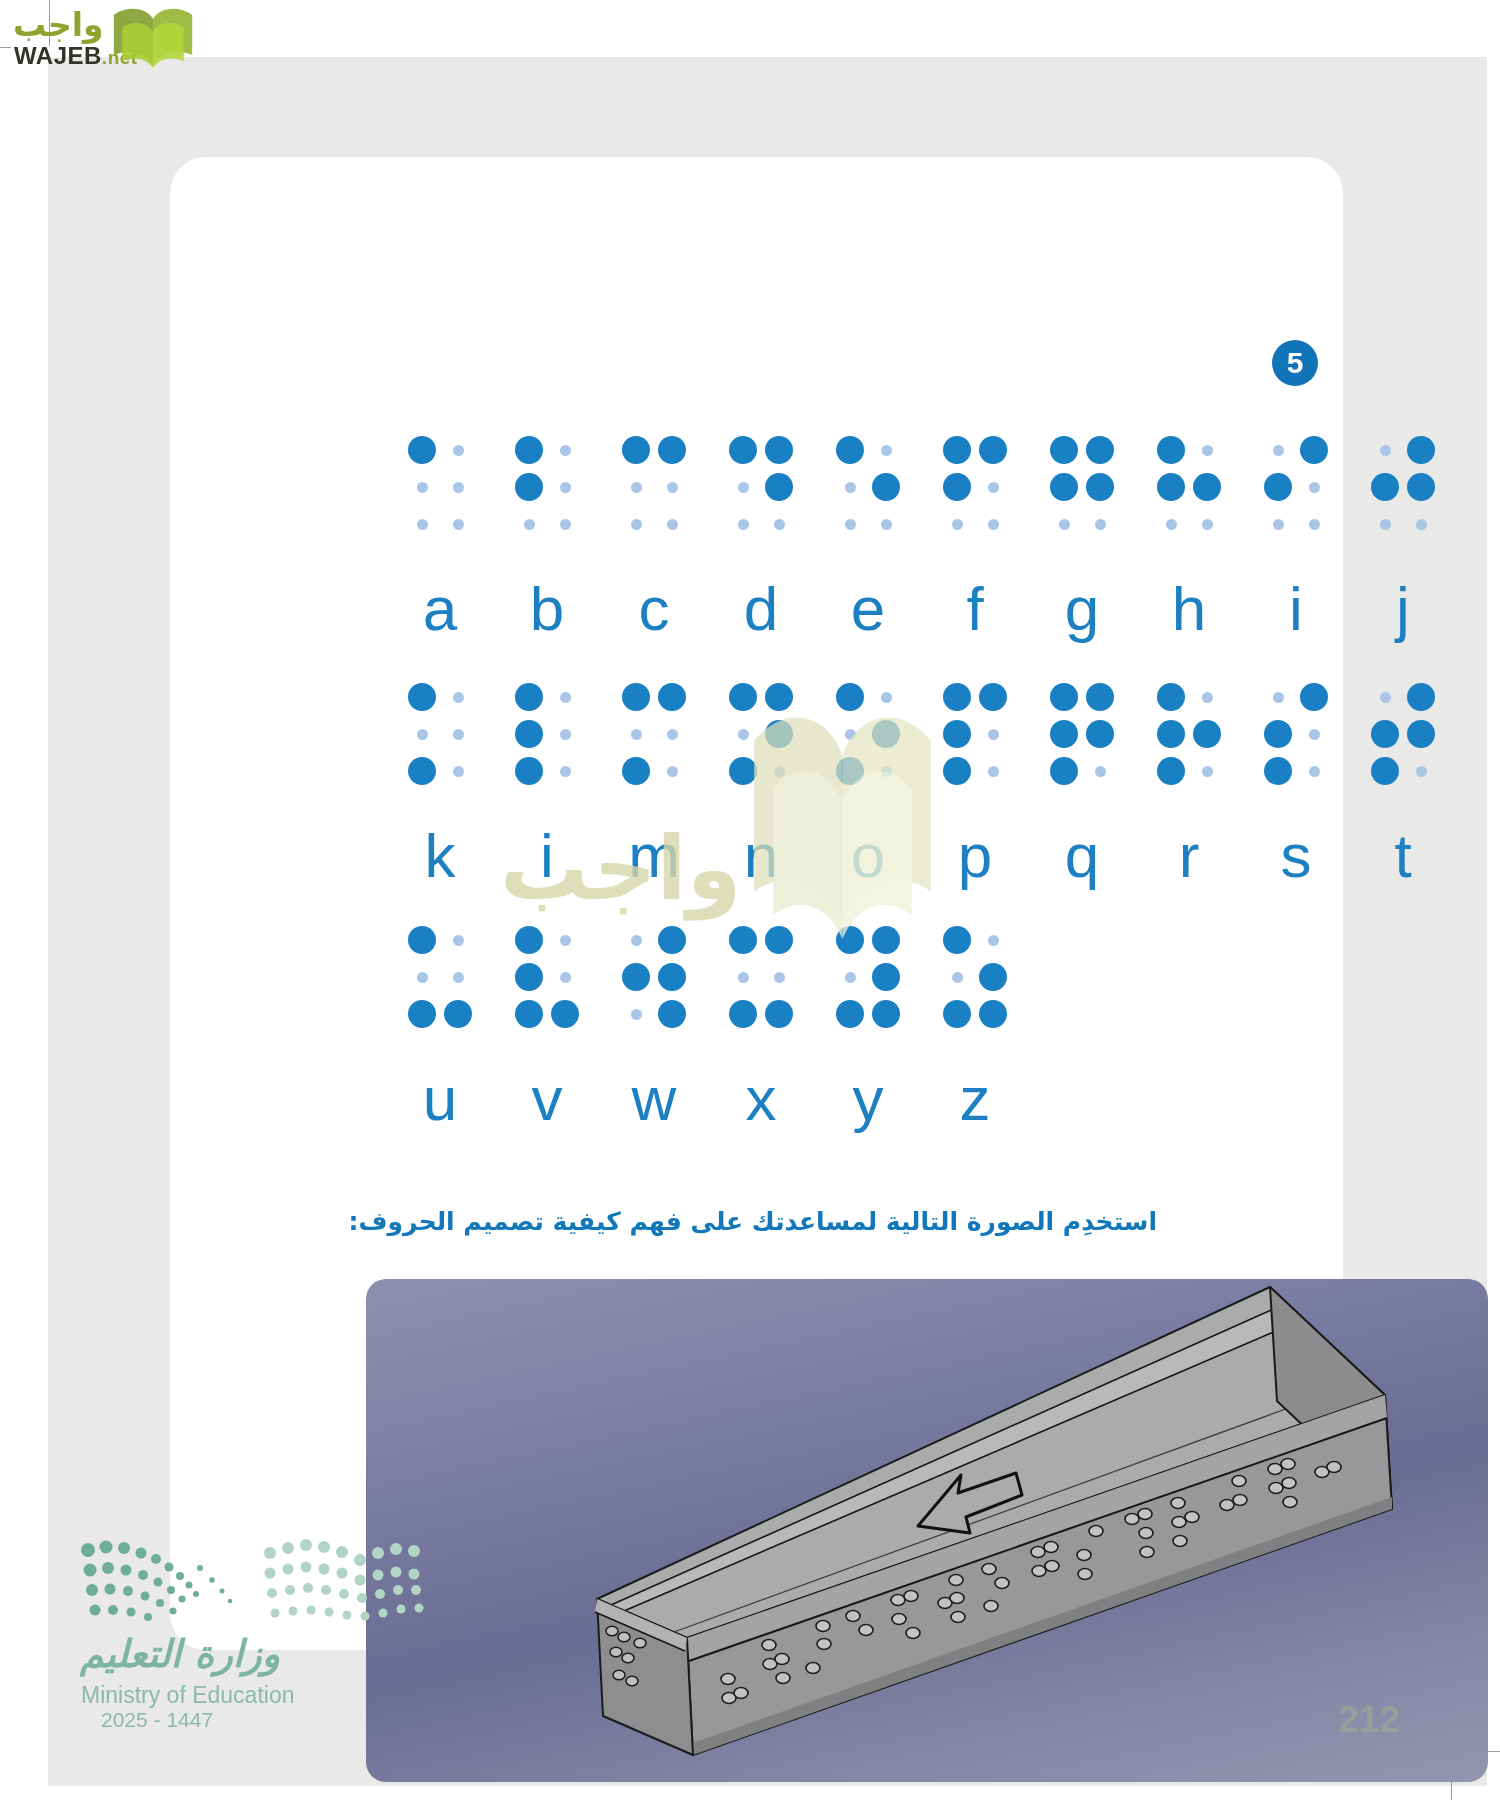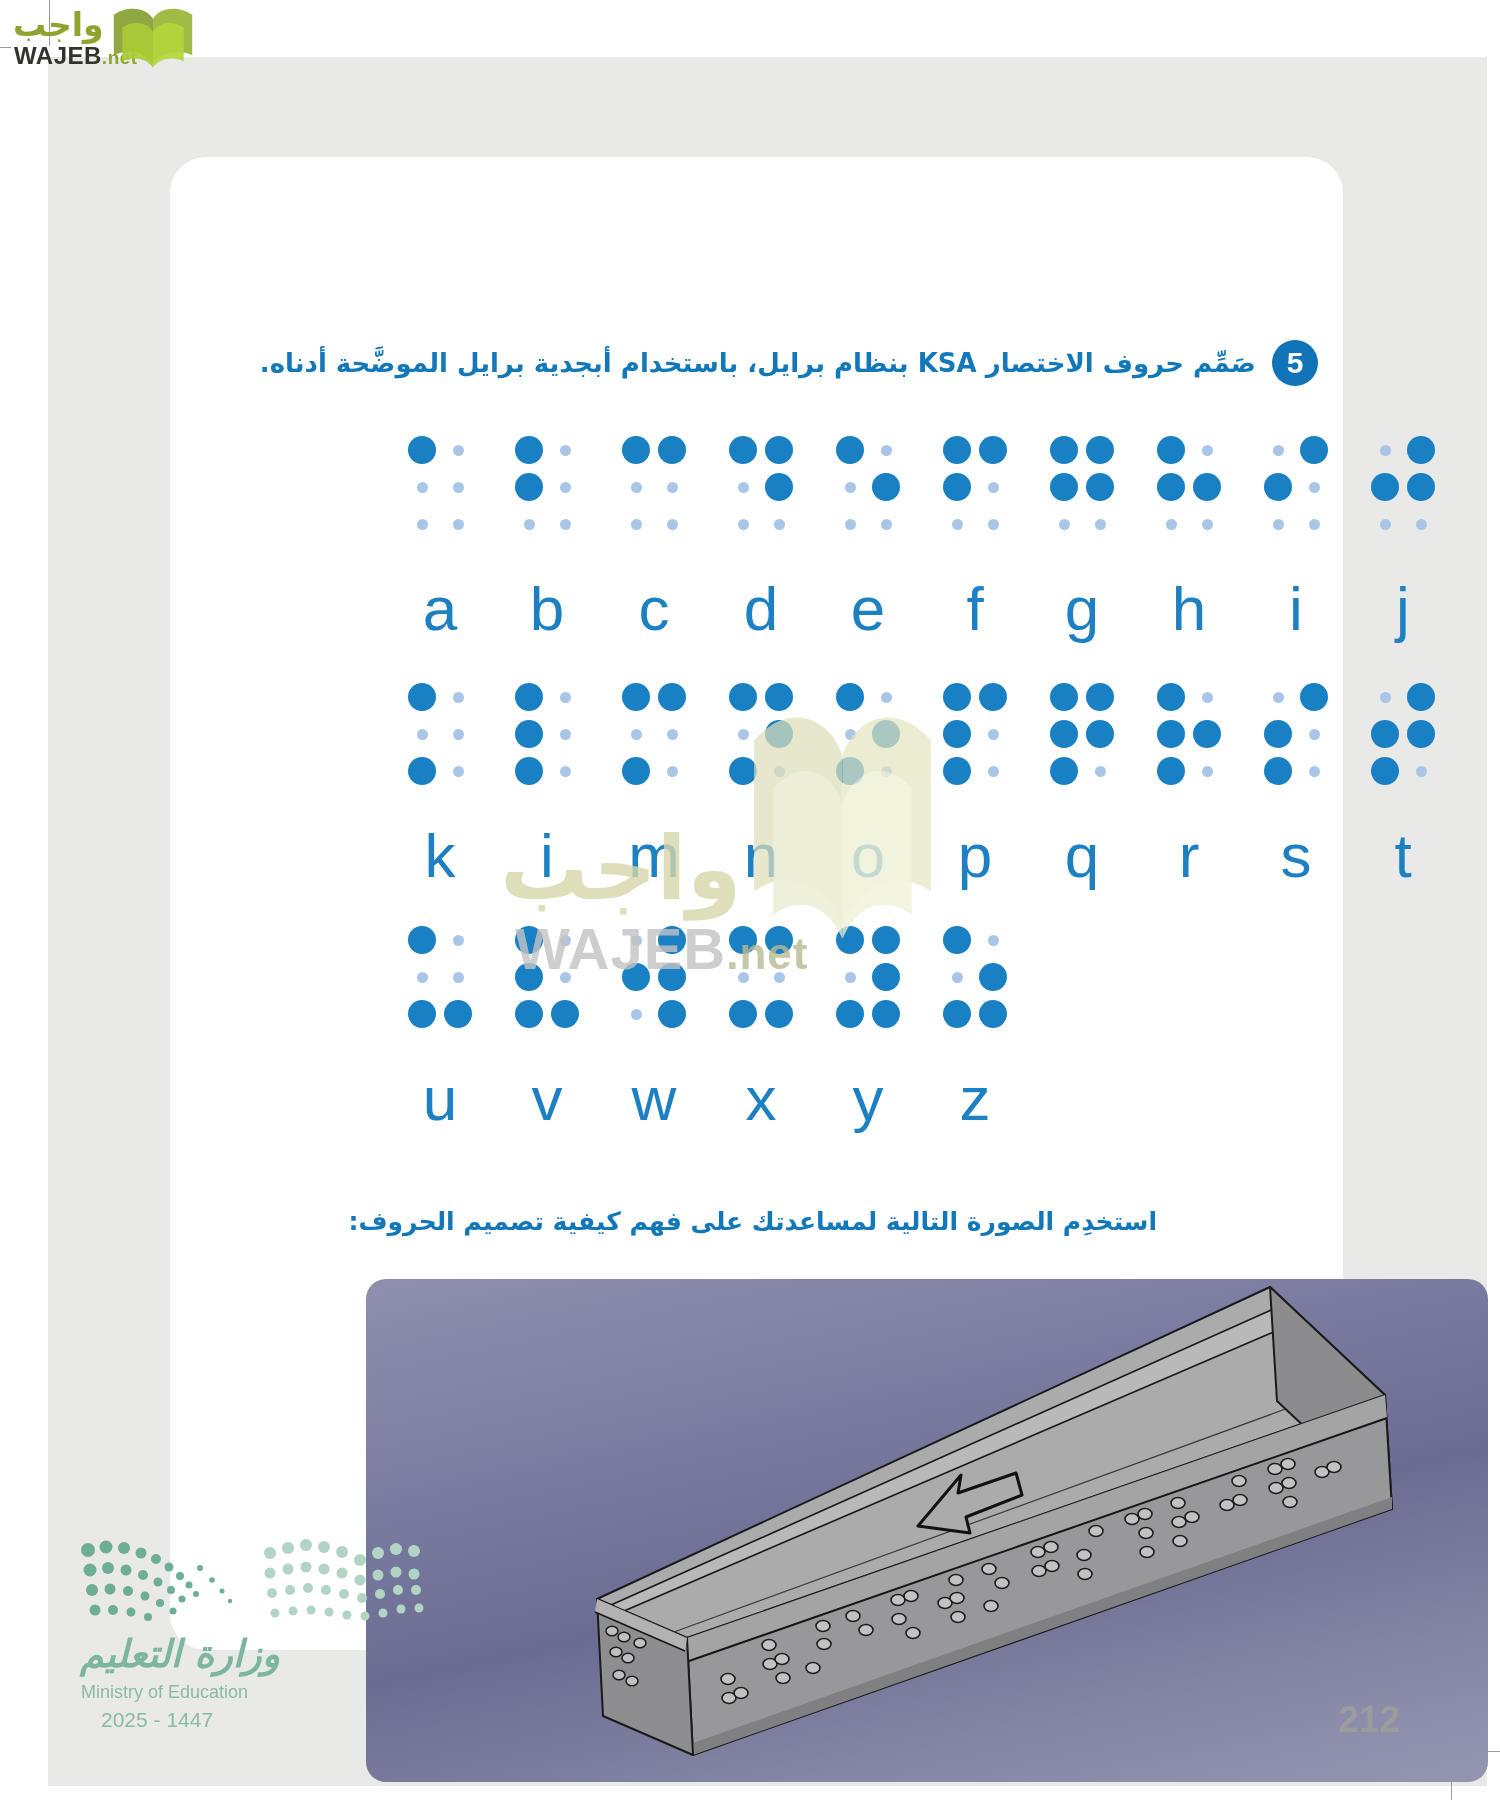--- a/index.html
+++ b/index.html
@@ -55,21 +55,21 @@
           font-family:"DejaVu Sans",sans-serif;font-weight:700;font-size:25px;color:#1278b9;}
 
   
   #braille-image{left:196px;top:1122px;width:1122px;height:503px;border-radius:20px;overflow:hidden;
      background:linear-gradient(168deg,#8f90ae 0%,#7b7ca1 30%,#6b6c93 55%,#8486a4 80%,#9496b1 100%);}
 
   
   #ministry{left:70px;top:1528px;width:420px;height:210px;z-index:8;}
   #moe-ar{position:absolute;left:10px;top:104px;font-family:"DejaVu Sans",sans-serif;
           font-weight:700;font-size:38px;color:#7cb5a0;font-style:italic;}
-  #moe-en{position:absolute;left:11px;top:154px;font-size:18px;color:#8abaa7;}
+  #moe-en{position:absolute;left:11px;top:154px;font-size:23px;color:#8abaa7;}
   #moe-years{position:absolute;left:11px;top:180px;font-size:21px;color:#8abaa7;margin-left:20px;}
 
   #page-number{left:1310px;top:1652px;width:90px;text-align:right;
                font-size:37px;font-weight:700;color:#9c9c9c;margin-top:47px;}
 </style>
 </head>
 <body>
 
 <div class="abs" id="gray-panel"></div>
 
@@ -86,21 +86,20 @@
     <path d="M82 14 C68 4 50 8 45 18 L45 60 C52 50 68 46 82 52 Z" fill="#93b32c" opacity="0.88"></path>
     <path d="M16 26 C28 18 41 22 45 30 L45 64 C39 55 26 53 16 58 Z" fill="#a9cc35" opacity="0.92"></path>
     <path d="M74 26 C62 18 49 22 45 30 L45 64 C51 55 64 53 74 58 Z" fill="#b4d53d" opacity="0.92"></path>
   </svg>
 </div>
 
 <div class="abs" id="card">
 
   <div class="abs" id="instr1" style="position:absolute;">
     <div id="badge">5</div>
-    <div id="instr1-text">صَمِّم حروف الاختصار KSA بنظام برايل، باستخدام أبجدية برايل الموضَّحة أدناه.</div>
   </div>
 
   <div class="braille-row" id="brow1">
       <div class="bcol">
         <div class="dots">
           <div class="dslot">
             <div class="don"></div>
           </div>
           <div class="dslot">
             <div class="doff"></div>
@@ -787,21 +786,20 @@
           <ellipse cx="924" cy="223" rx="7" ry="5.5"></ellipse>
         <ellipse cx="956" cy="193" rx="7" ry="5.5"></ellipse>
           <ellipse cx="968" cy="188" rx="7" ry="5.5"></ellipse>
       </g>
     </svg>
   </div>
 </div>
 
 <div class="abs" id="watermark">
   <div id="wm-ar">واجب</div>
-  <div id="wm-latin"><span>WAJEB</span><span class="tld">.net</span></div>
   <svg id="wm-book" width="215" height="270" viewBox="0 0 90 68" preserveAspectRatio="none">
     <path d="M8 14 C22 4 40 8 45 18 L45 60 C38 50 22 46 8 52 Z" fill="#dbdeb8" opacity="0.9"></path>
     <path d="M82 14 C68 4 50 8 45 18 L45 60 C52 50 68 46 82 52 Z" fill="#e2e4c0" opacity="0.9"></path>
     <path d="M16 26 C28 18 41 22 45 30 L45 64 C39 55 26 53 16 58 Z" fill="#e9ebcd" opacity="0.95"></path>
     <path d="M74 26 C62 18 49 22 45 30 L45 64 C51 55 64 53 74 58 Z" fill="#eff1d6" opacity="0.95"></path>
   </svg>
 </div>
 
 <div class="abs" id="ministry">
   <svg width="420" height="100" viewBox="0 0 420 100" style="position:absolute;left:0;top:0;">

